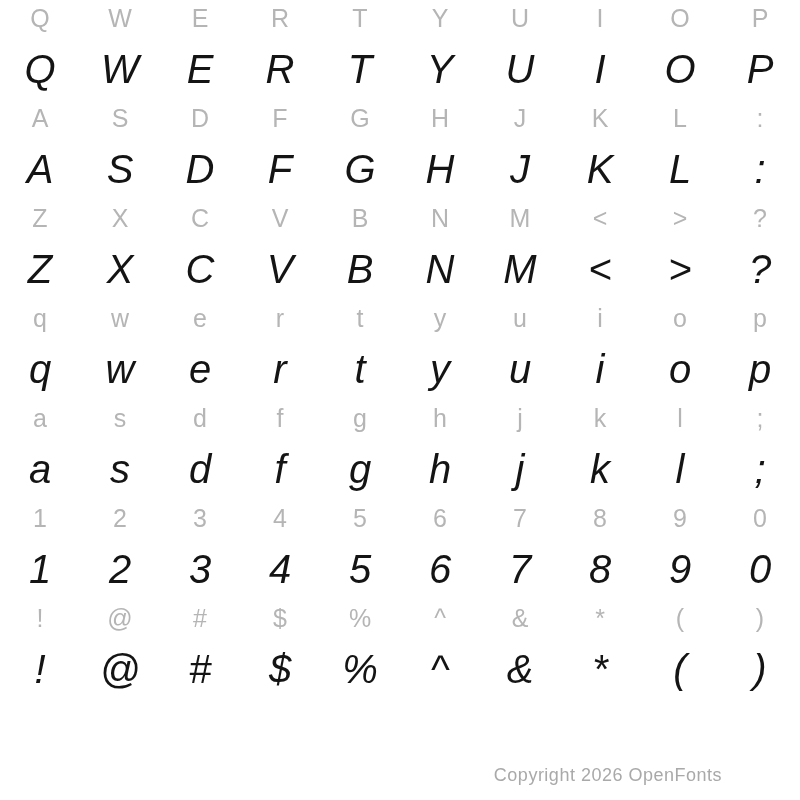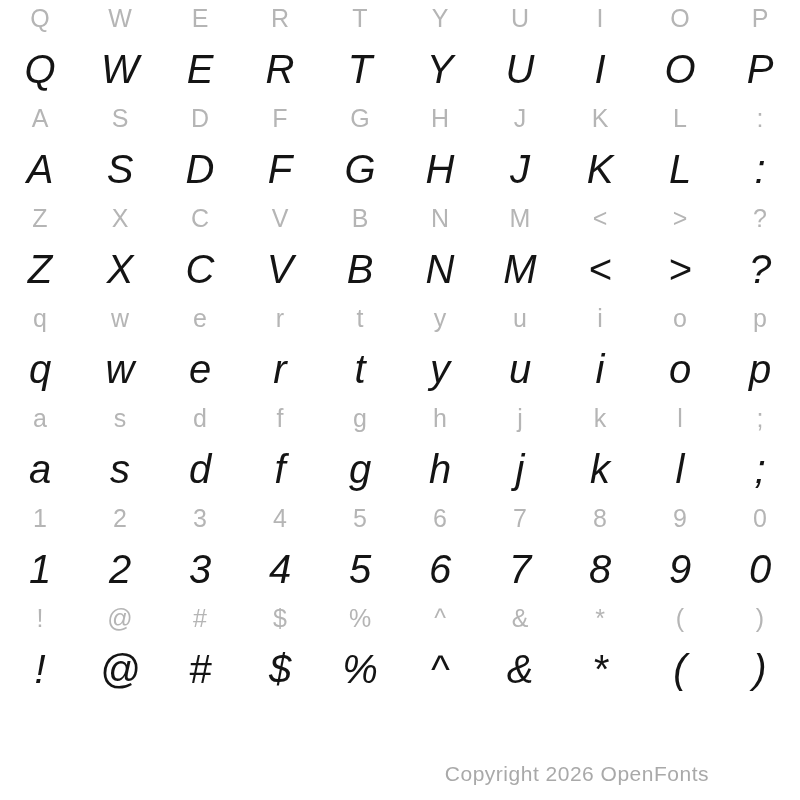--- a/index.html
+++ b/index.html
@@ -44,23 +44,23 @@
     height: 64px;
     padding-top: 2px;
     box-sizing: border-box;
     font-size: 40px;
     font-style: italic;
     font-weight: 400;
     color: var(--large-color, #141414);
   }
   .footer {
     position: absolute;
-    right: 91px;
+    right: 78px;
     bottom: 14px;
-    font-size: 21px;
+    font-size: 18px;
     font-style: normal;
     color: var(--footer-color, #a9a9a9);
     letter-spacing: 0.5px;
   }
 </style>
 </head>
 <body>
 
 <div class="page">
   <div class="specimen" id="specimen">

